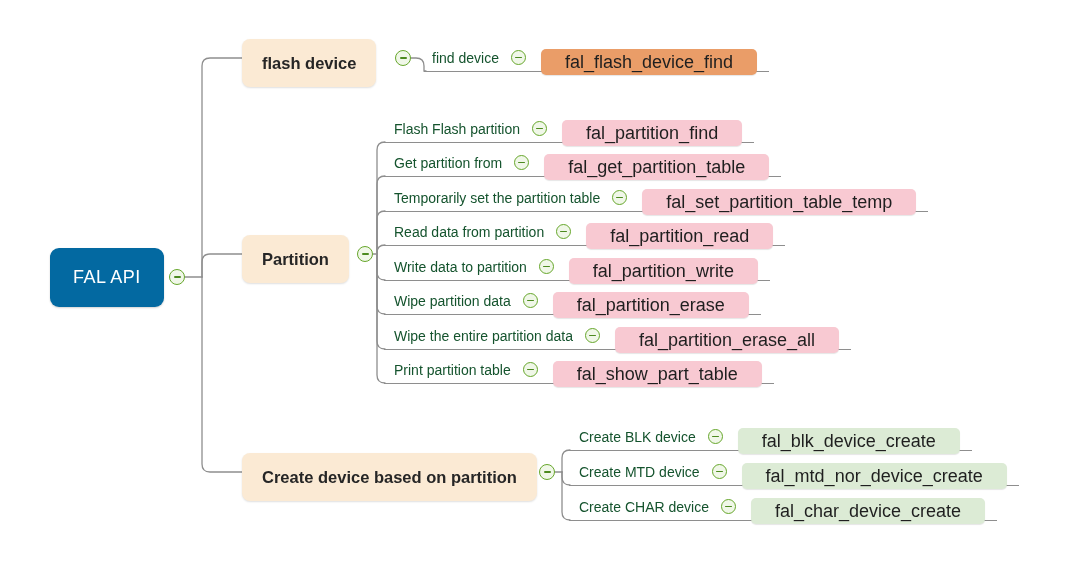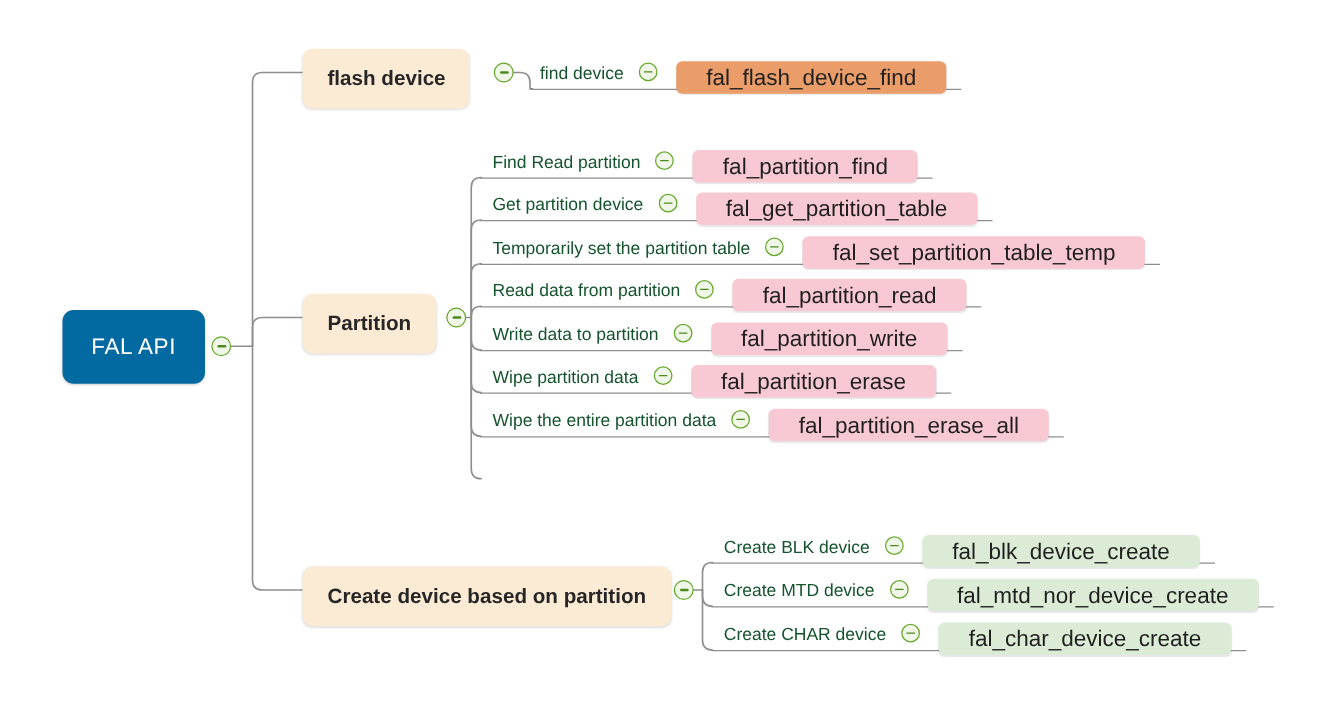--- a/index.html
+++ b/index.html
@@ -129,28 +129,28 @@
 
   <div class="row" id="frow0">
     <span class="rlabel">find device</span>
     <span class="minus">
         <i></i>
       </span>
     <span class="leaf orange">fal_flash_device_find</span>
   </div>
 
   <div class="row" id="prow0">
-    <span class="rlabel">Find Read partition</span>
+    <span class="rlabel">Flash Flash partition</span>
     <span class="minus">
         <i></i>
       </span>
     <span class="leaf pink">fal_partition_find</span>
   </div>
   <div class="row" id="prow1">
-    <span class="rlabel">Get partition device</span>
+    <span class="rlabel">Get partition from</span>
     <span class="minus">
         <i></i>
       </span>
     <span class="leaf pink">fal_get_partition_table</span>
   </div>
   <div class="row" id="prow2">
     <span class="rlabel">Temporarily set the partition table</span>
     <span class="minus">
         <i></i>
       </span>
@@ -177,20 +177,27 @@
       </span>
     <span class="leaf pink">fal_partition_erase</span>
   </div>
   <div class="row" id="prow6">
     <span class="rlabel">Wipe the entire partition data</span>
     <span class="minus">
         <i></i>
       </span>
     <span class="leaf pink">fal_partition_erase_all</span>
   </div>
+  <div class="row" id="prow7">
+    <span class="rlabel">Print partition table</span>
+    <span class="minus">
+        <i></i>
+      </span>
+    <span class="leaf pink">fal_show_part_table</span>
+  </div>
 
   <div class="row" id="crow0">
     <span class="rlabel">Create BLK device</span>
     <span class="minus">
         <i></i>
       </span>
     <span class="leaf green">fal_blk_device_create</span>
   </div>
   <div class="row" id="crow1">
     <span class="rlabel">Create MTD device</span>

